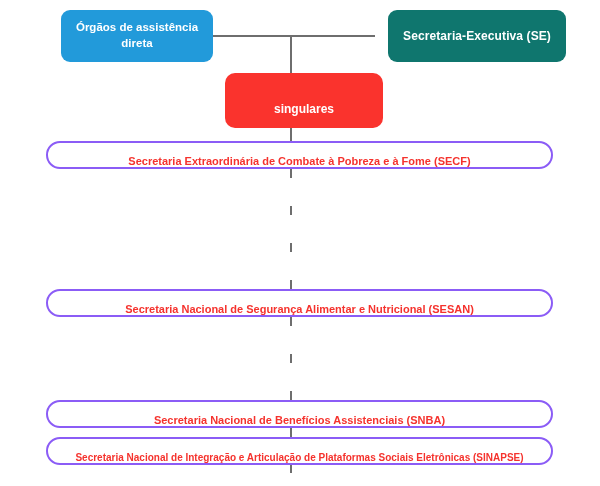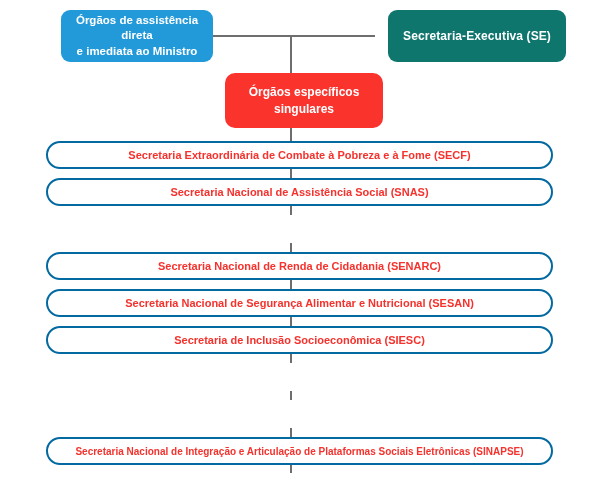--- a/index.html
+++ b/index.html
@@ -75,25 +75,25 @@
     border-radius: 10px;
   }
 
   
   .pill {
     position: absolute;
     left: 46px;
     width: 507px;
     height: 28px;
     box-sizing: border-box;
-    border: 2px solid #0369a1;
+    border: 2px solid #8b5cf6;
     border-radius: 16px;
     background: #ffffff;
     display: flex;
-    align-items: center;
+    align-items: flex-end;
     justify-content: center;
     text-align: center;
     color: #f5322d;
     font-size: 11px;
     font-weight: bold;
     line-height: 1.1;
     padding: 0 14px;
     white-space: nowrap;
   }
 </style>
@@ -102,66 +102,59 @@
 
 <div id="chart">
 
   <div class="connector conn-h" style="left:200px; top:35px; width:175px;"></div>
 
   <div class="connector conn-v" style="left:290px; top:35px; height:38px;"></div>
 
   <div class="node-box" id="box-assistencia">
     <span>
       <span>Órgãos de assistência direta</span><br>
-      <span>e imediata ao Ministro</span>
     </span>
   </div>
 
   <div class="node-box" id="box-secretaria-executiva">
     <span>Secretaria-Executiva  (SE)</span>
   </div>
 
   <div class="node-box" id="box-orgaos-especificos">
     <span>
-      <span>Órgãos específicos</span><br>
+      <br>
       <span>singulares</span>
     </span>
   </div>
 
   <div class="connector conn-v" style="left:290px; top:128px; height:13px;"></div>
 
   <div class="pill" style="top:141px;">
       <span>Secretaria Extraordinária de Combate à Pobreza e à Fome (SECF)</span>
     </div>
   <div class="connector conn-v" style="left:290px; top:169px; height:9px;"></div>
 
-  <div class="pill" style="top:178px;">
-      <span>Secretaria Nacional de Assistência Social (SNAS)</span>
-    </div>
   <div class="connector conn-v" style="left:290px; top:206px; height:9px;"></div>
 
   <div class="connector conn-v" style="left:290px; top:243px; height:9px;"></div>
 
-  <div class="pill" style="top:252px;">
-      <span>Secretaria Nacional de Renda de Cidadania (SENARC)</span>
-    </div>
   <div class="connector conn-v" style="left:290px; top:280px; height:9px;"></div>
 
   <div class="pill" style="top:289px;">
       <span>Secretaria Nacional de Segurança Alimentar e Nutricional (SESAN)</span>
     </div>
   <div class="connector conn-v" style="left:290px; top:317px; height:9px;"></div>
 
-  <div class="pill" style="top:326px;">
-      <span>Secretaria de Inclusão Socioeconômica (SIESC)</span>
-    </div>
   <div class="connector conn-v" style="left:290px; top:354px; height:9px;"></div>
 
   <div class="connector conn-v" style="left:290px; top:391px; height:9px;"></div>
 
+  <div class="pill" style="top:400px;">
+      <span>Secretaria Nacional de Benefícios Assistenciais (SNBA)</span>
+    </div>
   <div class="connector conn-v" style="left:290px; top:428px; height:9px;"></div>
 
   <div class="pill" style="top:437px; font-size:10px;">
       <span>Secretaria Nacional de Integração e Articulação de Plataformas Sociais Eletrônicas (SINAPSE)</span>
     </div>
   <div class="connector conn-v" style="left:290px; top:465px; height:8px;"></div>
 
 </div>
 
 </body></html>

